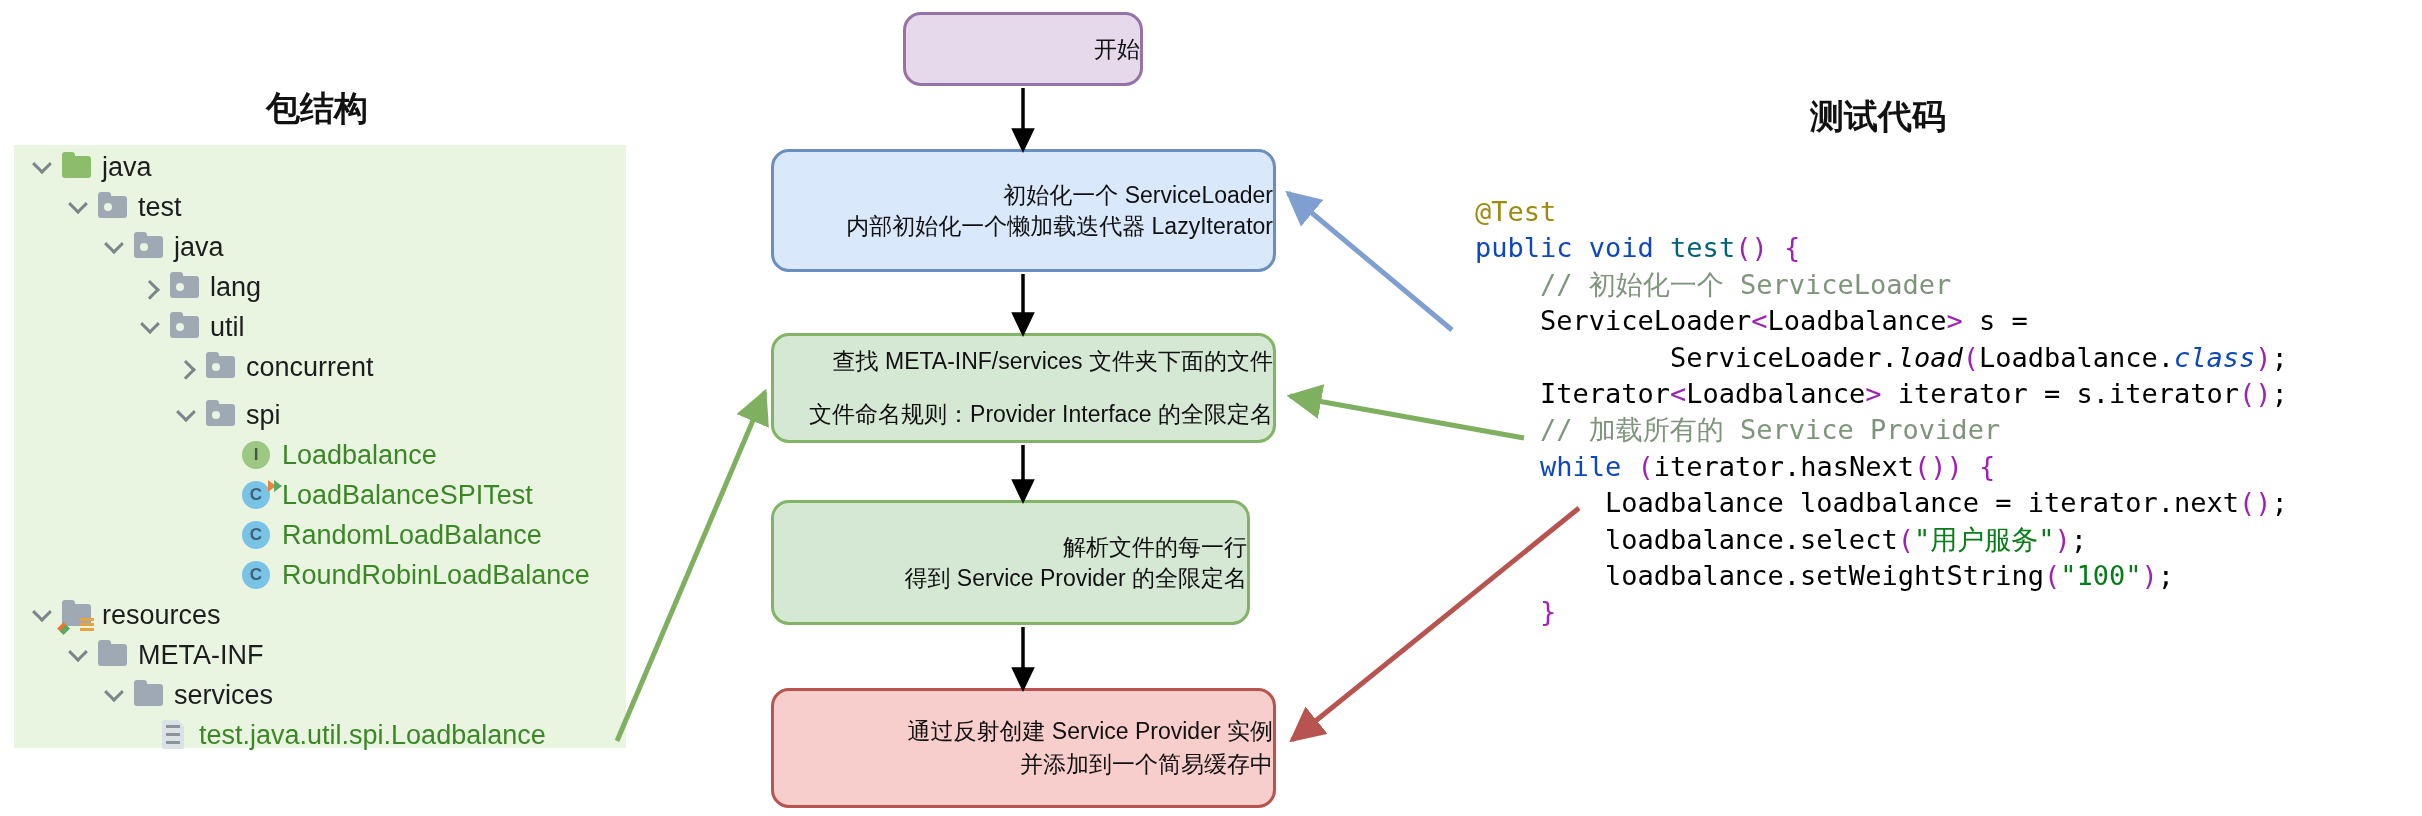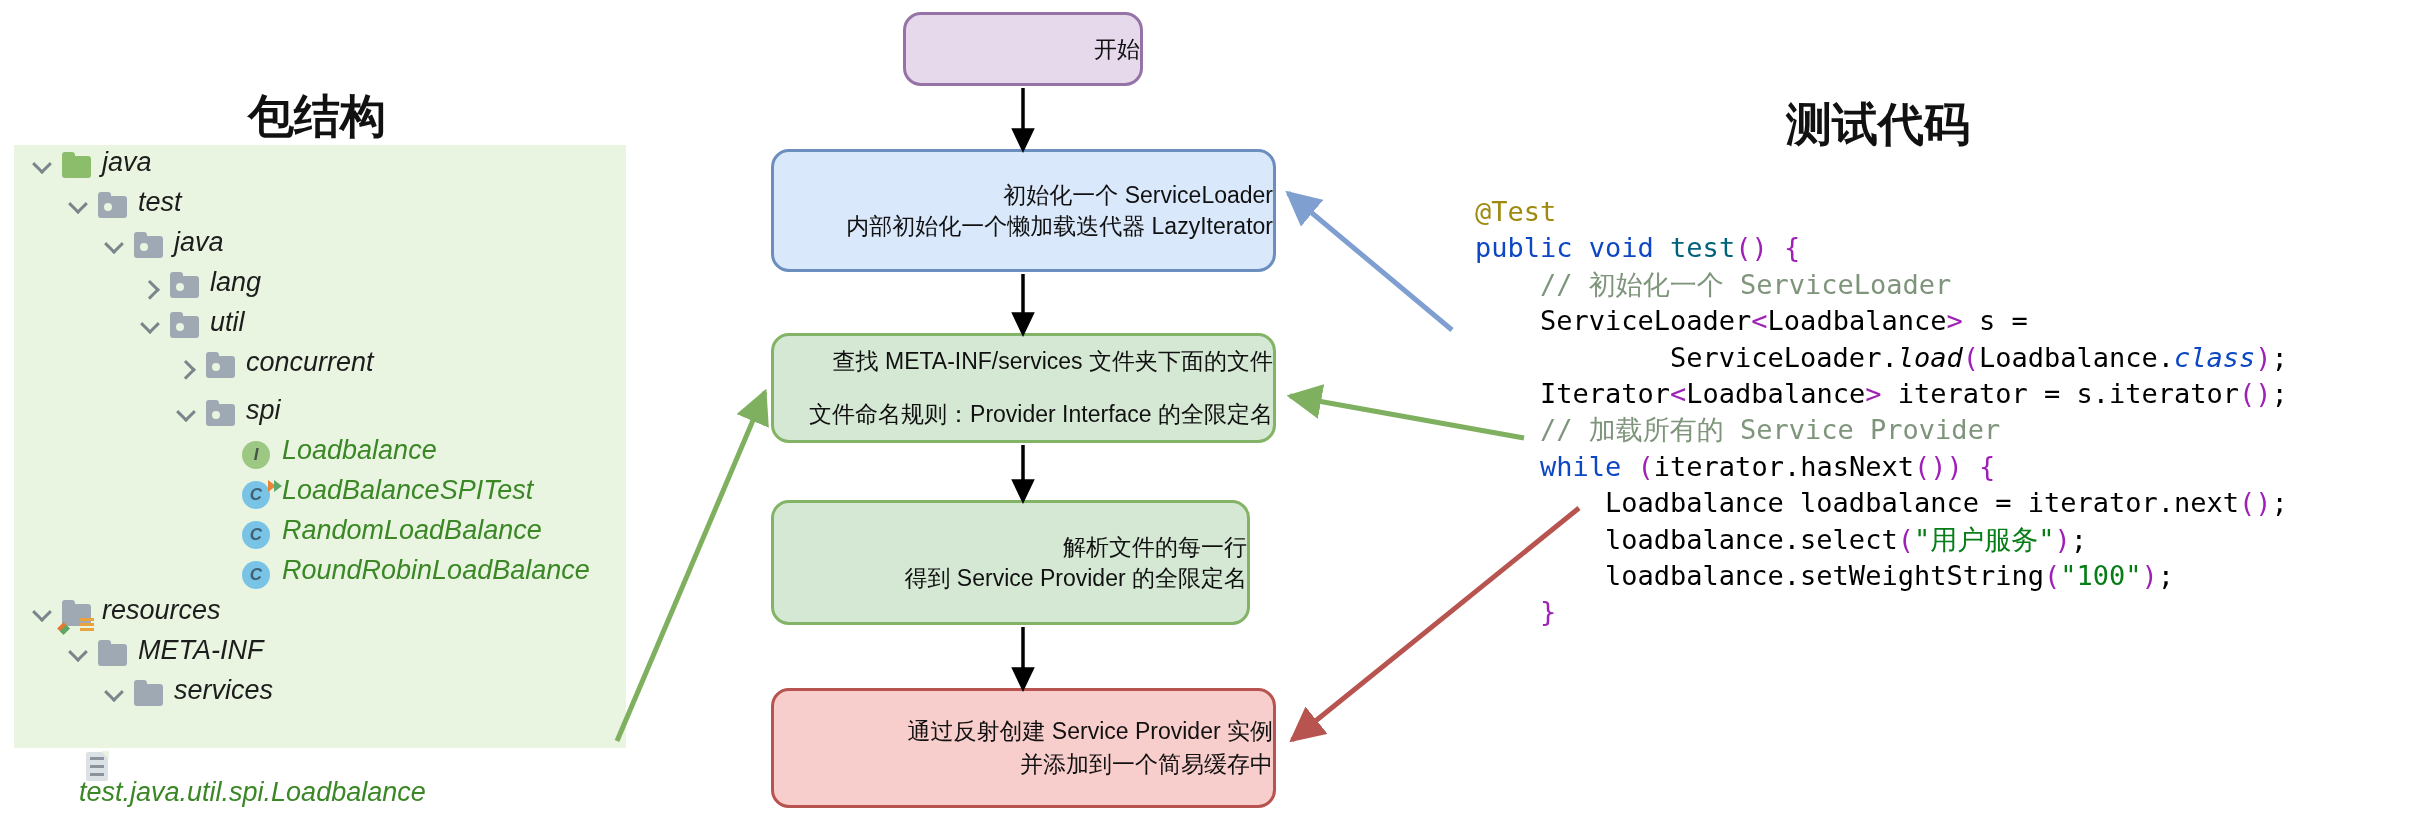--- a/index.html
+++ b/index.html
@@ -1,25 +1,25 @@
 <!DOCTYPE html>
 <html><head>
 <meta charset="utf-8">
 <style>
   html,body{margin:0;padding:0;background:#ffffff;}
   body{font-family:"Liberation Sans",sans-serif;}
   #stage{position:relative;width:2422px;height:816px;background:#fff;overflow:hidden;}
 
   
-  .sec-title{position:absolute;font-size:46px;font-weight:600;color:#111;white-space:nowrap;transform:translateX(-50%);}
+  .sec-title{position:absolute;font-size:34px;font-weight:600;color:#111;white-space:nowrap;transform:translateX(-50%);}
 
   
   #tree-panel{position:absolute;left:14px;top:145px;width:612px;height:603px;background:#E9F5E1;z-index:1;}
   #tree{display:flex;flex-direction:column;justify-content:space-between;height:600px;padding:2px 0;}
-  .trow{display:flex;align-items:flex-start;height:40px;font-size:27px;color:#1d1d1d;white-space:nowrap;font-style:italic;}
+  .trow{display:flex;align-items:center;height:40px;font-size:27px;color:#1d1d1d;white-space:nowrap;}
   .chev-box{width:32px;height:40px;display:flex;align-items:center;justify-content:center;flex:0 0 32px;}
   .chev{width:11px;height:11px;border-right:3px solid #7A868C;border-bottom:3px solid #7A868C;}
   .chev.open{transform:rotate(45deg) translate(-2px,-2px);}
   .chev.closed{transform:rotate(-45deg) translate(-2px,2px);}
   .ticon{width:30px;height:40px;position:relative;flex:0 0 30px;margin-left:4px;margin-right:10px;}
   .trow .lbl.green{color:#3B8726;}
 
   
   .folder{position:absolute;left:0;top:9px;width:29px;height:22px;border-radius:3px;background:#9FA9B3;}
   .folder:before{content:"";position:absolute;left:0;top:-4px;width:13px;height:8px;border-radius:3px 3px 0 0;background:inherit;}
@@ -201,21 +201,21 @@
         </div>
         <div class="trow" style="padding-left: 84px;">
           <span class="chev-box">
             <span class="chev open"></span>
           </span>
           <span class="ticon">
             <span class="folder"></span>
           </span>
           <span class="lbl">services</span>
         </div>
-        <div class="trow" style="padding-left: 65px; flex-direction: column;">
+        <div class="trow" style="padding-left: 109px;">
           <span class="chev-box"></span>
           <span class="ticon">
             <span class="ficon"></span>
           </span>
           <span class="lbl green">test.java.util.spi.Loadbalance</span>
         </div>
       </div>
   </div>
 
   <div id="flow-start" class="bx purple">

